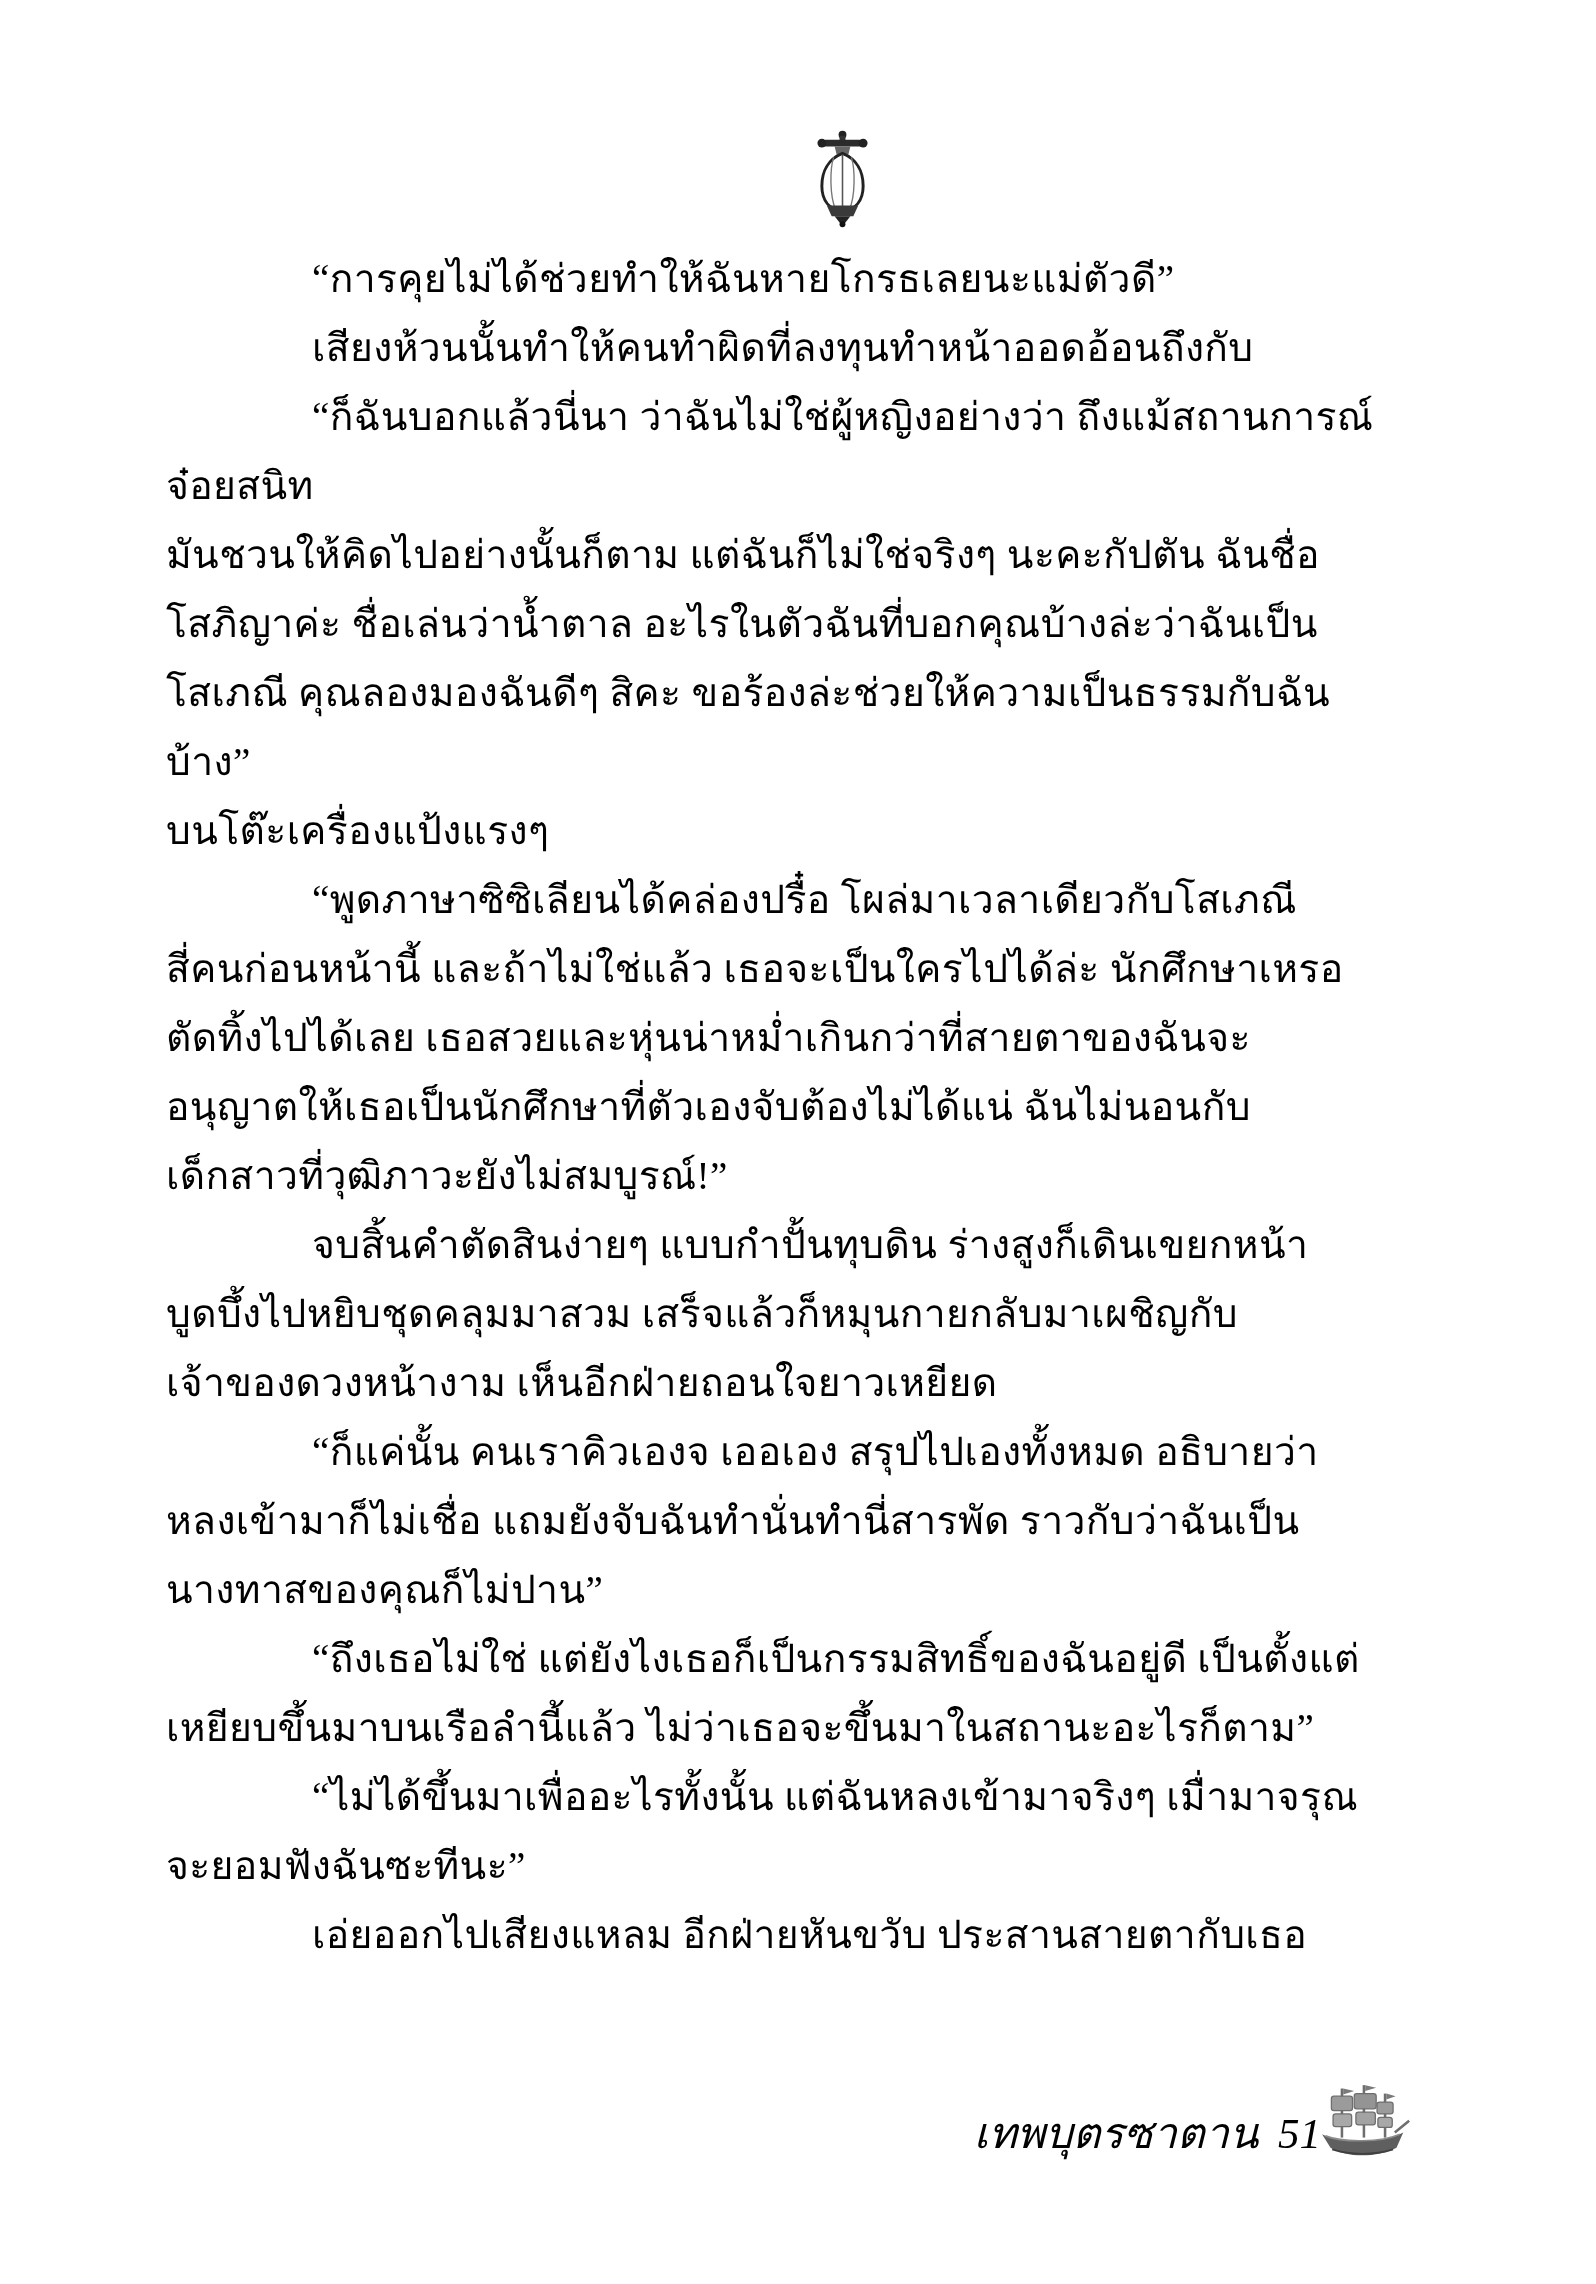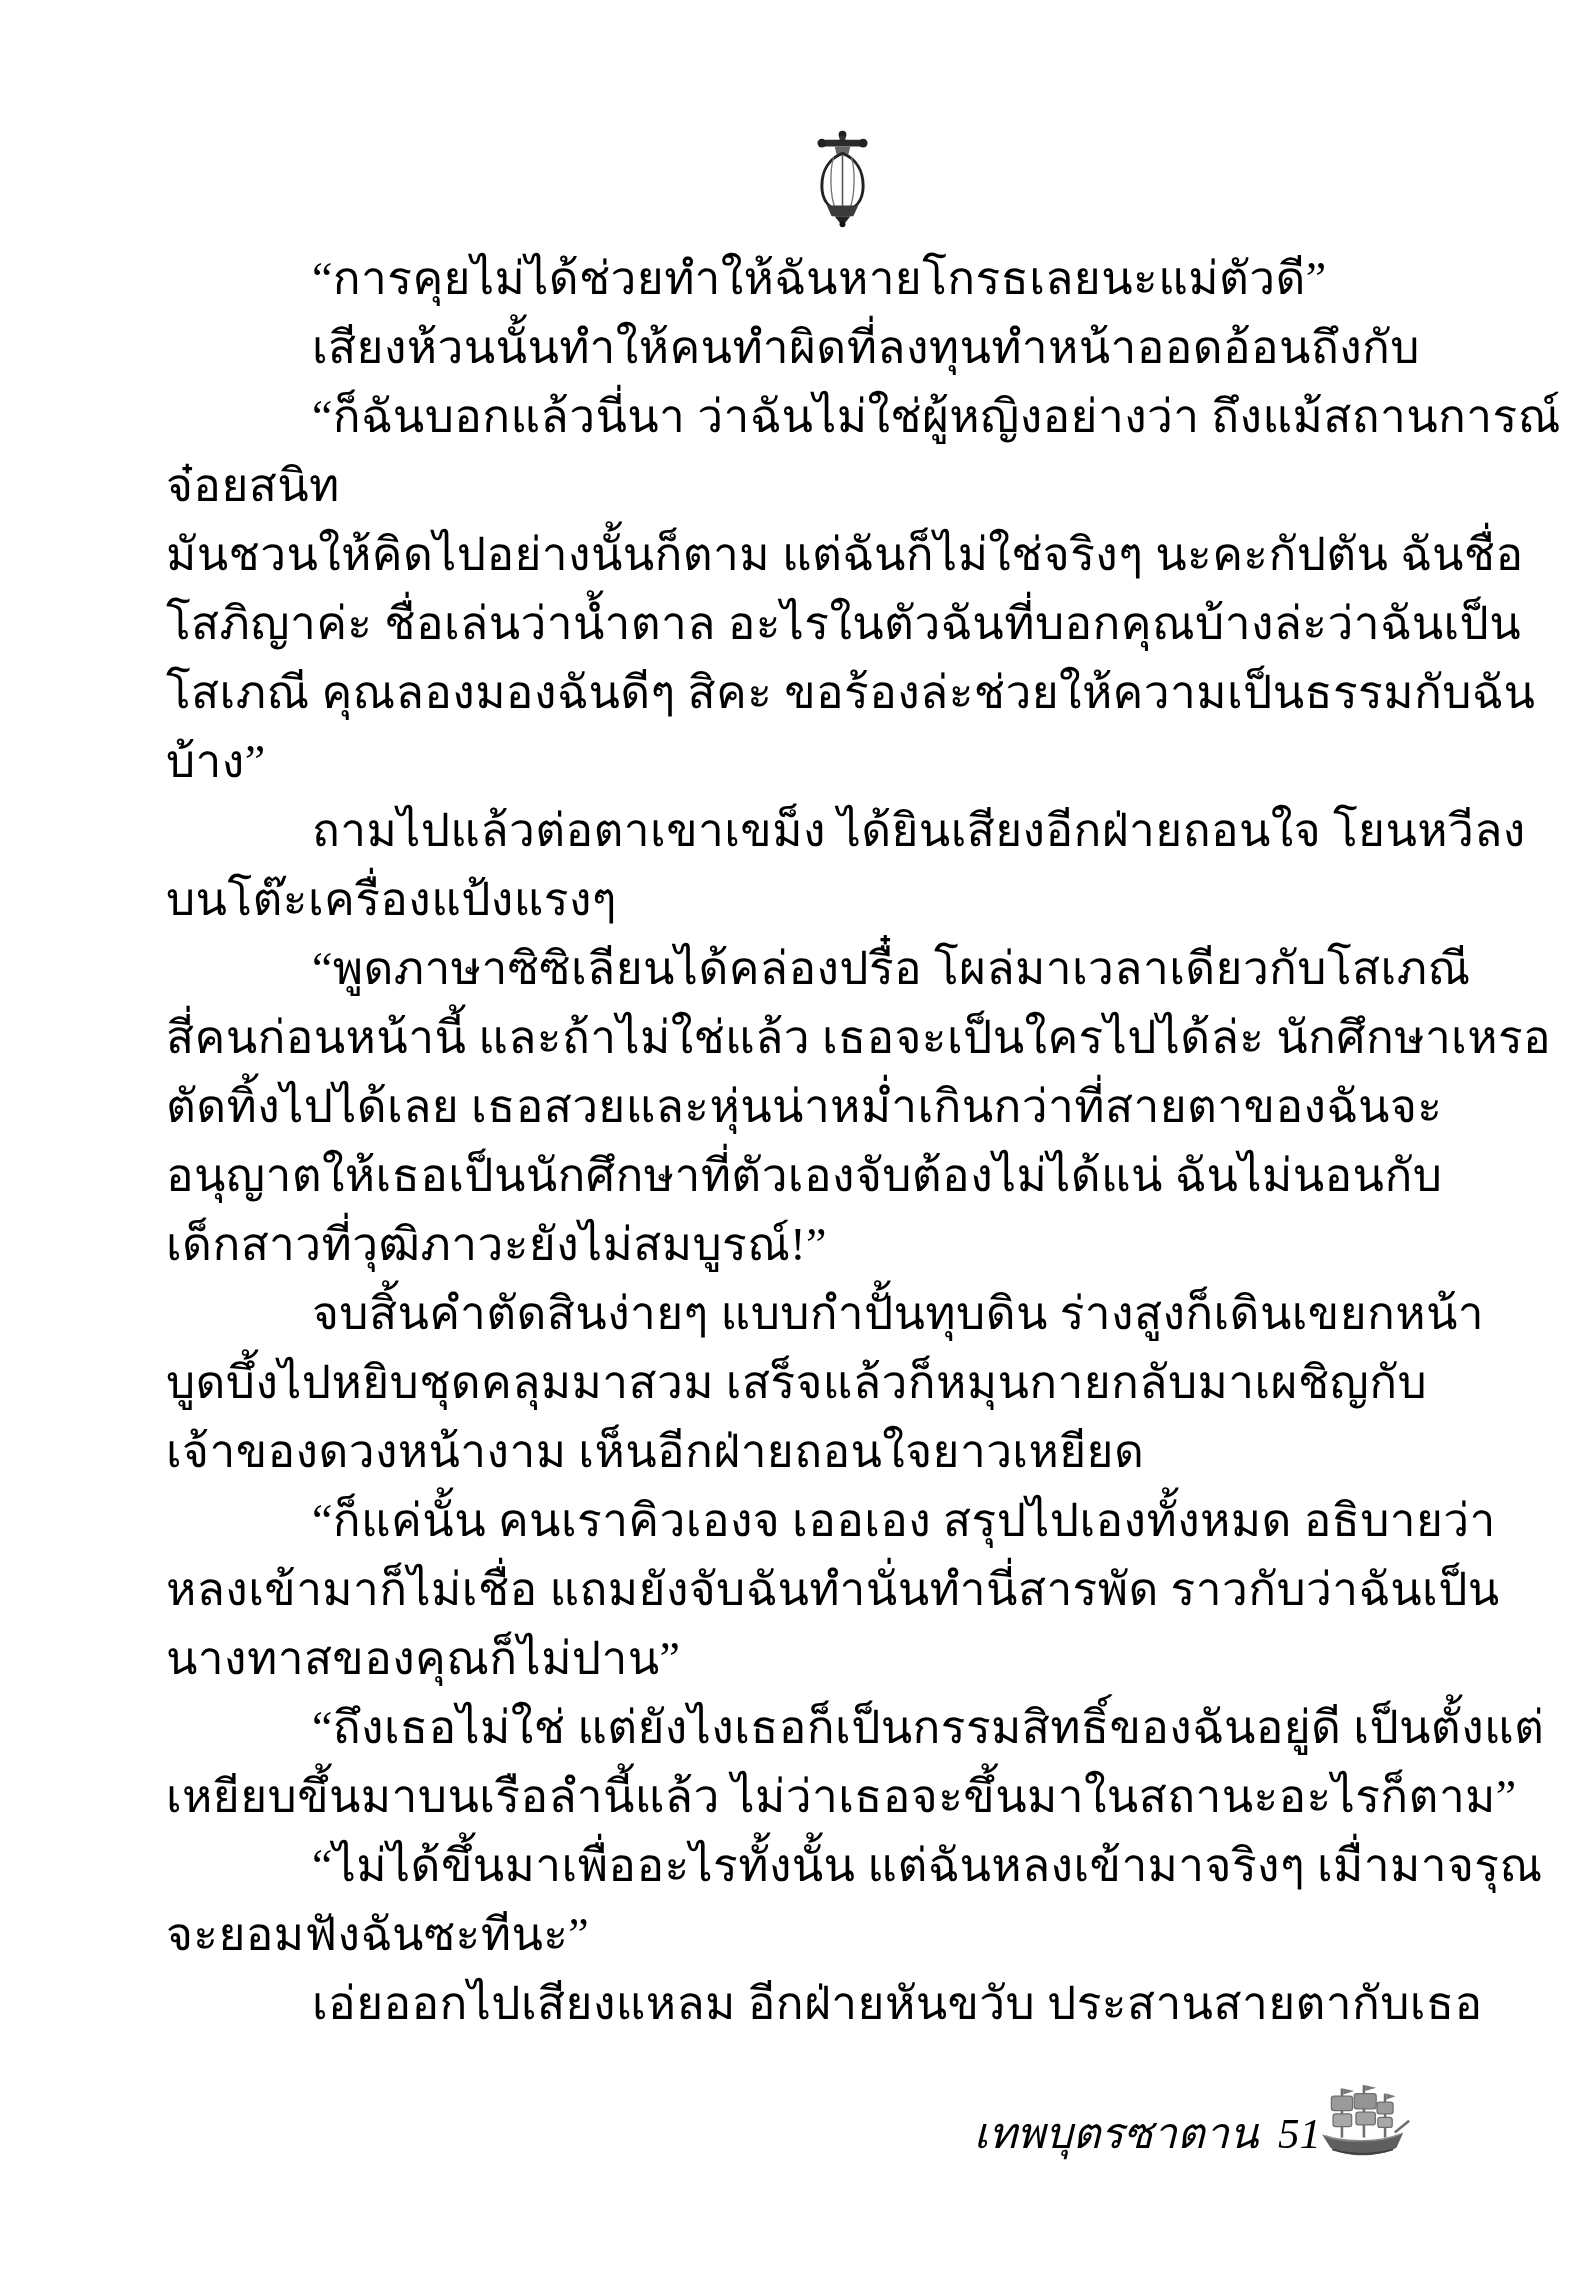--- a/index.html
+++ b/index.html
@@ -22,21 +22,21 @@
     left: 813px;
     top: 128px;
     width: 59px;
     height: 102px;
   }
   .text-block {
     position: absolute;
     left: 166px;
     top: 244px;
     width: 1267px;
-    font-size: 46px;
+    font-size: 39px;
     line-height: 69px;
     letter-spacing: 0.4px;
     white-space: nowrap;
   }
   .text-line { height: 69px; }
   .text-line.indent { padding-left: 146px; }
   .footer {
     position: absolute;
     left: 0;
     top: 2094px;
@@ -89,21 +89,20 @@
 
   <div class="text-block" id="text-lines">
       <div class="text-line indent">“การคุยไม่ได้ช่วยทำให้ฉันหายโกรธเลยนะแม่ตัวดี”</div>
       <div class="text-line indent">เสียงห้วนนั้นทำให้คนทำผิดที่ลงทุนทำหน้าออดอ้อนถึงกับ</div>
       <div class="text-line indent">“ก็ฉันบอกแล้วนี่นา ว่าฉันไม่ใช่ผู้หญิงอย่างว่า ถึงแม้สถานการณ์</div>
       <div class="text-line">จ๋อยสนิท</div>
       <div class="text-line">มันชวนให้คิดไปอย่างนั้นก็ตาม แต่ฉันก็ไม่ใช่จริงๆ นะคะกัปตัน ฉันชื่อ</div>
       <div class="text-line">โสภิญาค่ะ ชื่อเล่นว่าน้ำตาล อะไรในตัวฉันที่บอกคุณบ้างล่ะว่าฉันเป็น</div>
       <div class="text-line">โสเภณี คุณลองมองฉันดีๆ สิคะ ขอร้องล่ะช่วยให้ความเป็นธรรมกับฉัน</div>
       <div class="text-line">บ้าง”</div>
-      <div class="text-line indent">ถามไปแล้วต่อตาเขาเขม็ง ได้ยินเสียงอีกฝ่ายถอนใจ โยนหวีลง</div>
       <div class="text-line">บนโต๊ะเครื่องแป้งแรงๆ</div>
       <div class="text-line indent">“พูดภาษาซิซิเลียนได้คล่องปรื๋อ โผล่มาเวลาเดียวกับโสเภณี</div>
       <div class="text-line">สี่คนก่อนหน้านี้ และถ้าไม่ใช่แล้ว เธอจะเป็นใครไปได้ล่ะ นักศึกษาเหรอ</div>
       <div class="text-line">ตัดทิ้งไปได้เลย เธอสวยและหุ่นน่าหม่ำเกินกว่าที่สายตาของฉันจะ</div>
       <div class="text-line">อนุญาตให้เธอเป็นนักศึกษาที่ตัวเองจับต้องไม่ได้แน่ ฉันไม่นอนกับ</div>
       <div class="text-line">เด็กสาวที่วุฒิภาวะยังไม่สมบูรณ์!”</div>
       <div class="text-line indent">จบสิ้นคำตัดสินง่ายๆ แบบกำปั้นทุบดิน ร่างสูงก็เดินเขยกหน้า</div>
       <div class="text-line">บูดบึ้งไปหยิบชุดคลุมมาสวม เสร็จแล้วก็หมุนกายกลับมาเผชิญกับ</div>
       <div class="text-line">เจ้าของดวงหน้างาม เห็นอีกฝ่ายถอนใจยาวเหยียด</div>
       <div class="text-line indent">“ก็แค่นั้น คนเราคิวเองจ เออเอง สรุปไปเองทั้งหมด อธิบายว่า</div>

